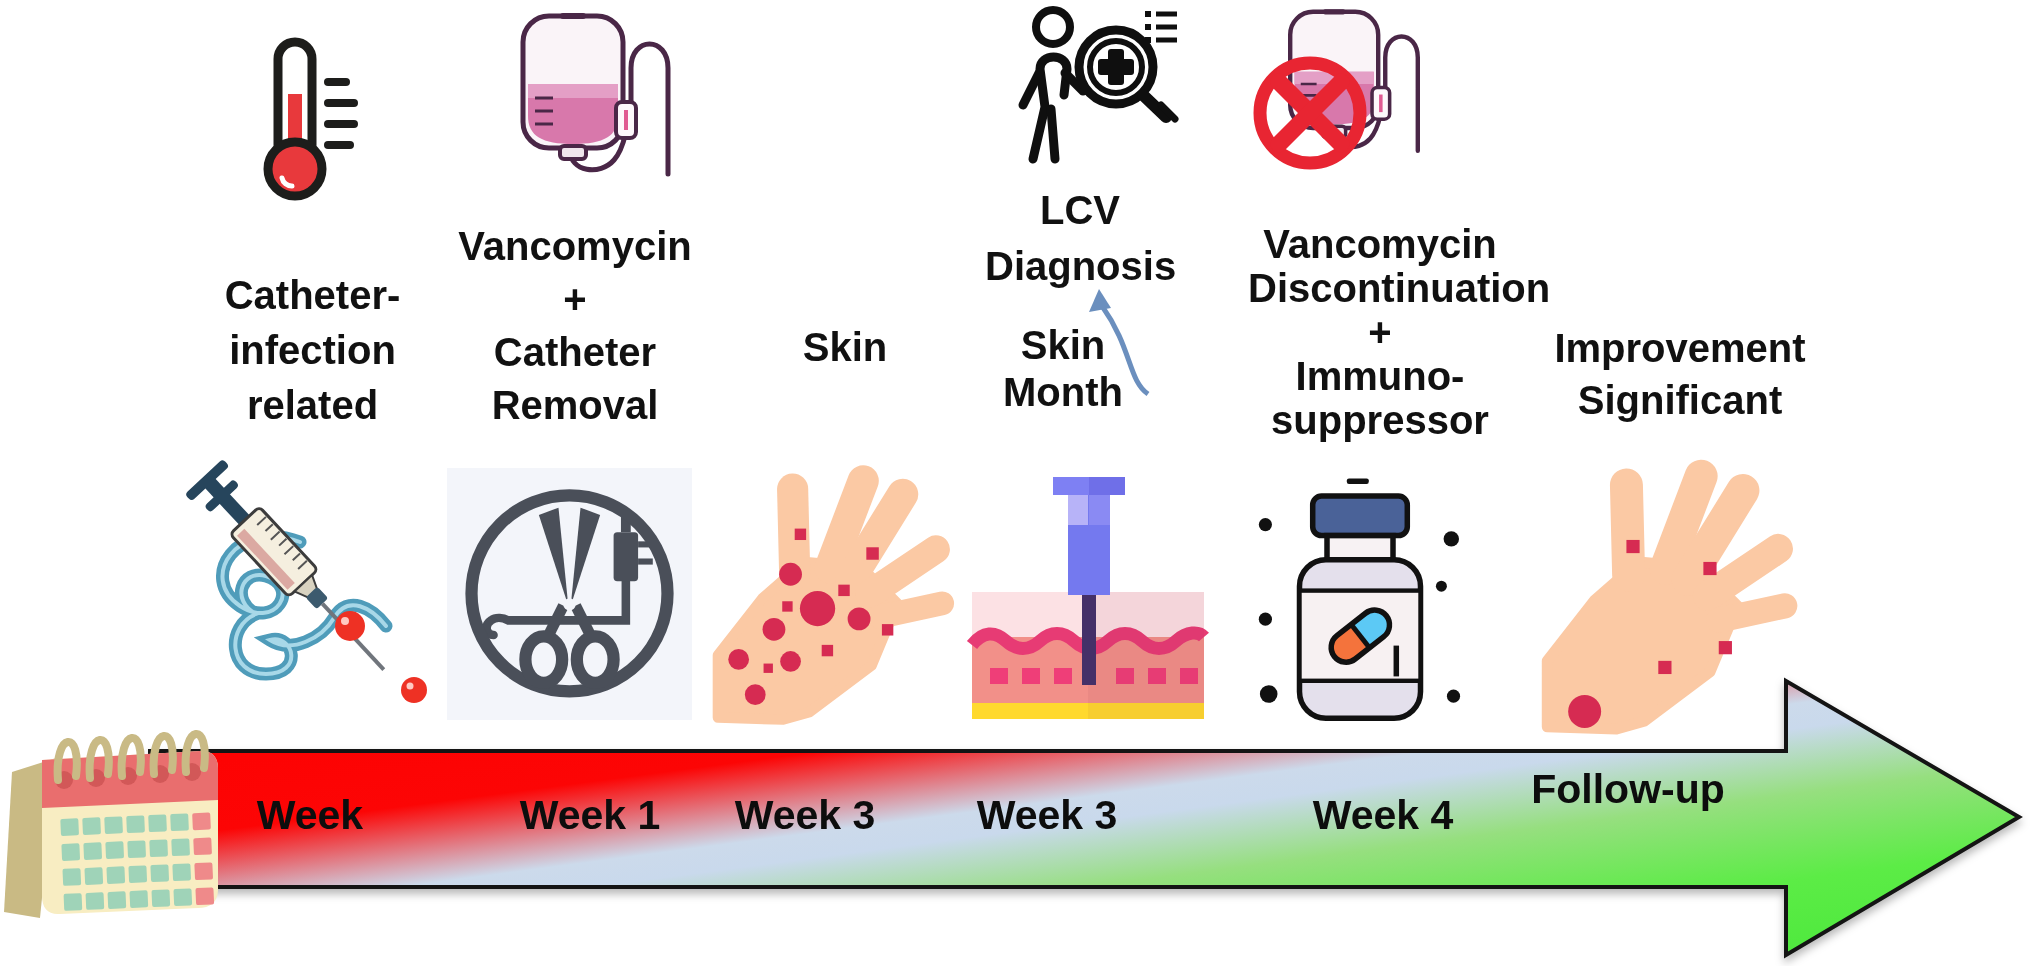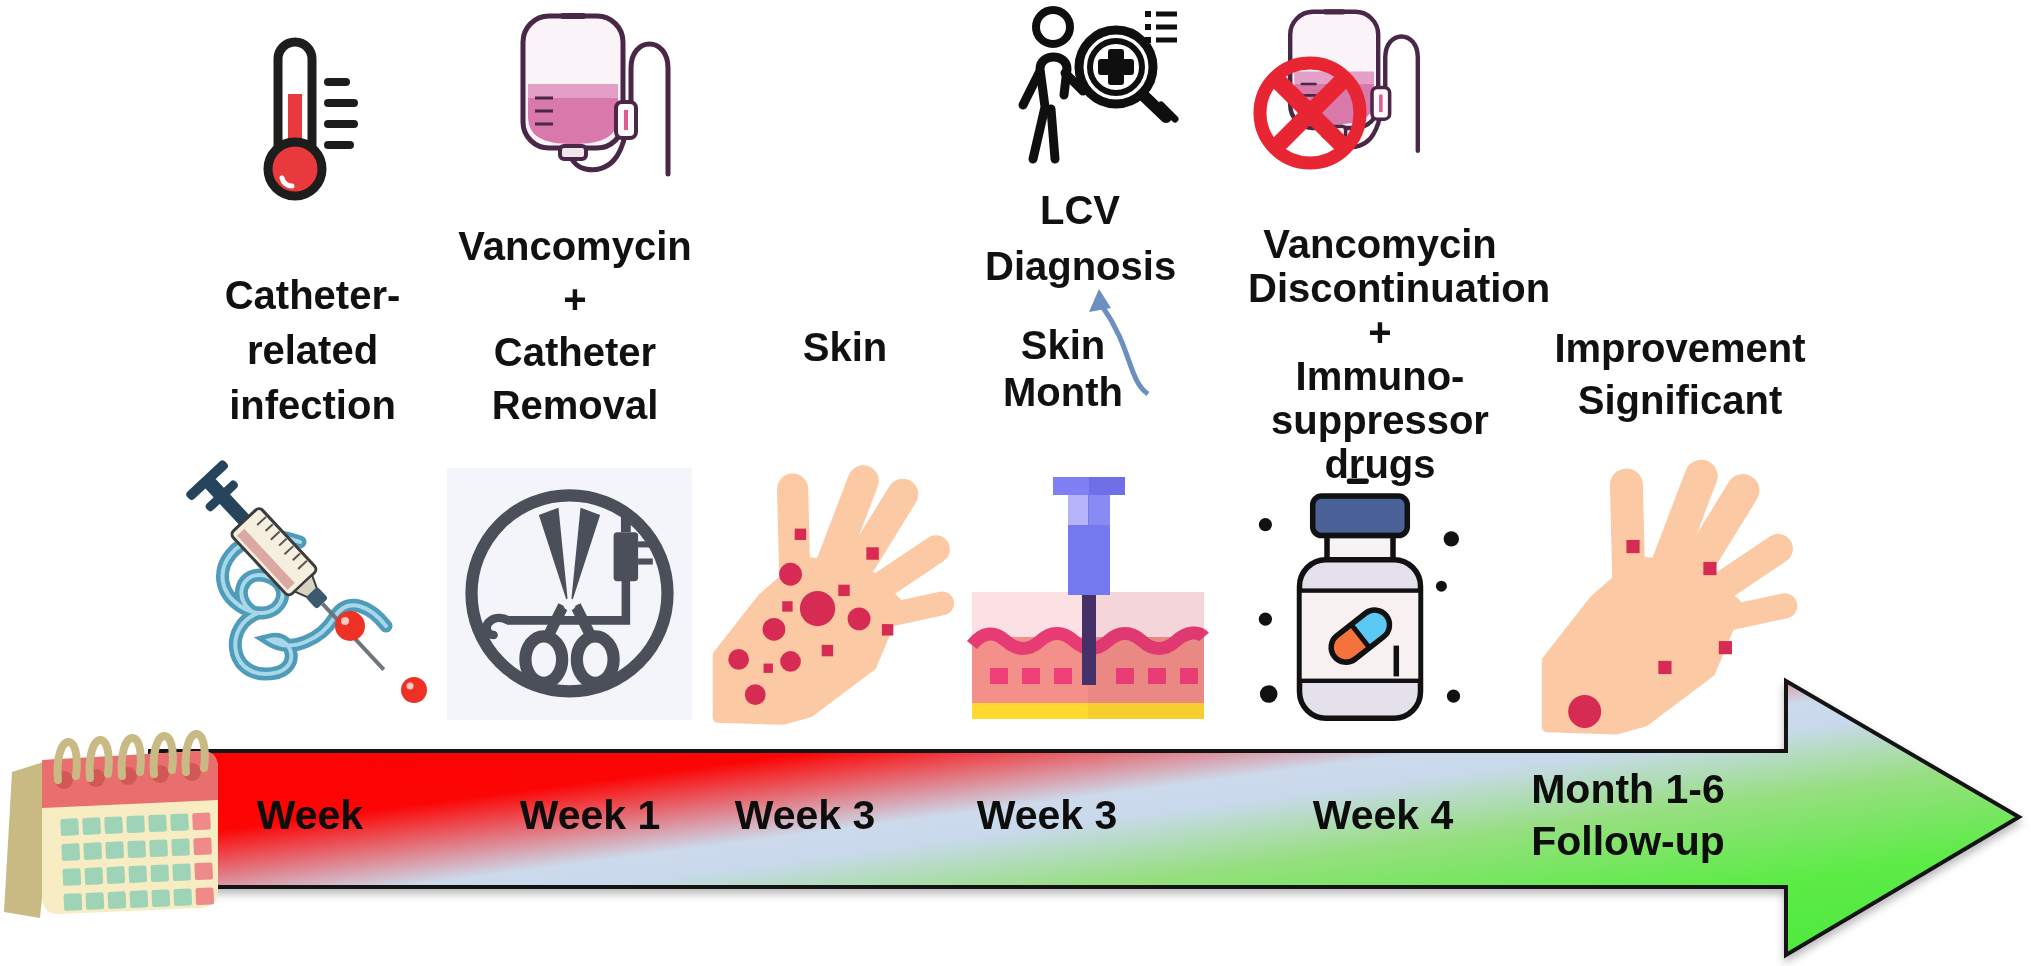--- a/index.html
+++ b/index.html
@@ -76,22 +76,22 @@
     <g stroke="#1d1d1b" stroke-width="8" stroke-linecap="round">
       <line x1="76" y1="46" x2="94" y2="46"></line>
       <line x1="76" y1="67" x2="102" y2="67"></line>
       <line x1="76" y1="88" x2="102" y2="88"></line>
       <line x1="76" y1="109" x2="98" y2="109"></line>
     </g>
   </svg>
 
   <div class="stage-text" style="left:205px;top:268px;width:215px;line-height:55px">
     <span>Catheter-</span>
+    <span>infection</span>
     <span>related</span>
-    <span>infection</span>
   </div>
 
   <svg class="icon" style="left:182px;top:458px" width="265" height="275" viewBox="0 0 265 275">
     <path d="M118,84 C55,60 16,120 58,148 C95,172 118,128 84,118 C60,111 48,142 74,156 C44,168 46,216 84,216 C122,216 112,176 88,182 C110,196 140,180 152,160 C166,136 190,150 204,168" stroke="#4f9cba" stroke-width="13" fill="none" stroke-linecap="round"></path>
     <path d="M118,84 C55,60 16,120 58,148 C95,172 118,128 84,118 C60,111 48,142 74,156 C44,168 46,216 84,216 C122,216 112,176 88,182 C110,196 140,180 152,160 C166,136 190,150 204,168" stroke="#a8d8e8" stroke-width="4" fill="none" stroke-linecap="round"></path>
     <g transform="translate(-16,26) rotate(47 110 70)">
       <rect x="4" y="44" width="10" height="52" rx="4" fill="#26455c"></rect>
       <rect x="26" y="50" width="9" height="40" rx="4" fill="#26455c"></rect>
       <rect x="12" y="63" width="54" height="14" fill="#26455c"></rect>
       <rect x="64" y="50" width="86" height="40" rx="5" fill="#f5efdf" stroke="#3c3c3c" stroke-width="3"></rect>
@@ -229,21 +229,20 @@
     <line x1="26" y1="79" x2="88" y2="141" stroke="#e82532" stroke-width="17" stroke-linecap="round"></line>
     <line x1="88" y1="79" x2="26" y2="141" stroke="#e82532" stroke-width="17" stroke-linecap="round"></line>
   </svg>
 
   <div class="stage-text" style="left:1248px;top:222px;width:264px;line-height:44px">
     <span>Vancomycin</span>
     <span>Discontinuation</span>
     <span>+</span>
     <span>Immuno-</span>
     <span>suppressor</span>
-    <span>drugs</span>
   </div>
 
   <svg class="icon" style="left:1250px;top:478px" width="220" height="256" viewBox="0 0 200 232">
     <g fill="#111111">
       <rect x="88" y="0" width="20" height="5" rx="2"></rect>
       <circle cx="14" cy="42" r="6"></circle>
       <circle cx="183" cy="55" r="7"></circle>
       <circle cx="174" cy="98" r="5"></circle>
       <circle cx="14" cy="128" r="6"></circle>
       <circle cx="17" cy="196" r="8"></circle>
@@ -356,17 +355,16 @@
   <div class="tl-label" style="left:713px;top:789px;width:184px">
     <span>Week 3</span>
   </div>
   <div class="tl-label" style="left:952px;top:789px;width:190px">
     <span>Week 3</span>
   </div>
   <div class="tl-label" style="left:1288px;top:789px;width:190px">
     <span>Week 4</span>
   </div>
   <div class="tl-label" style="left:1498px;top:763px;width:260px">
-    <span>Month 1-6</span>
     <span>Follow-up</span>
   </div>
 
 </div>
 
 </body></html>

